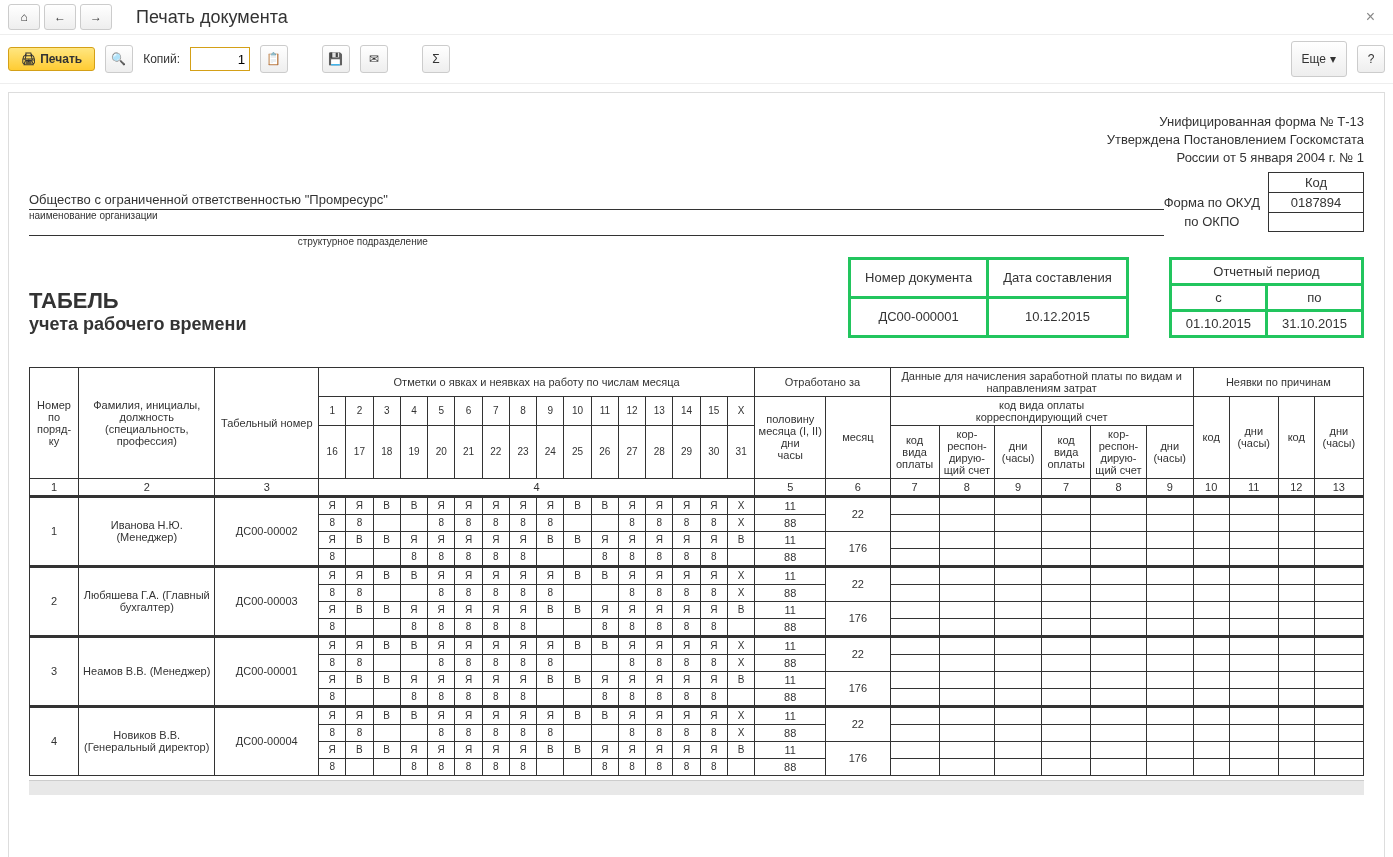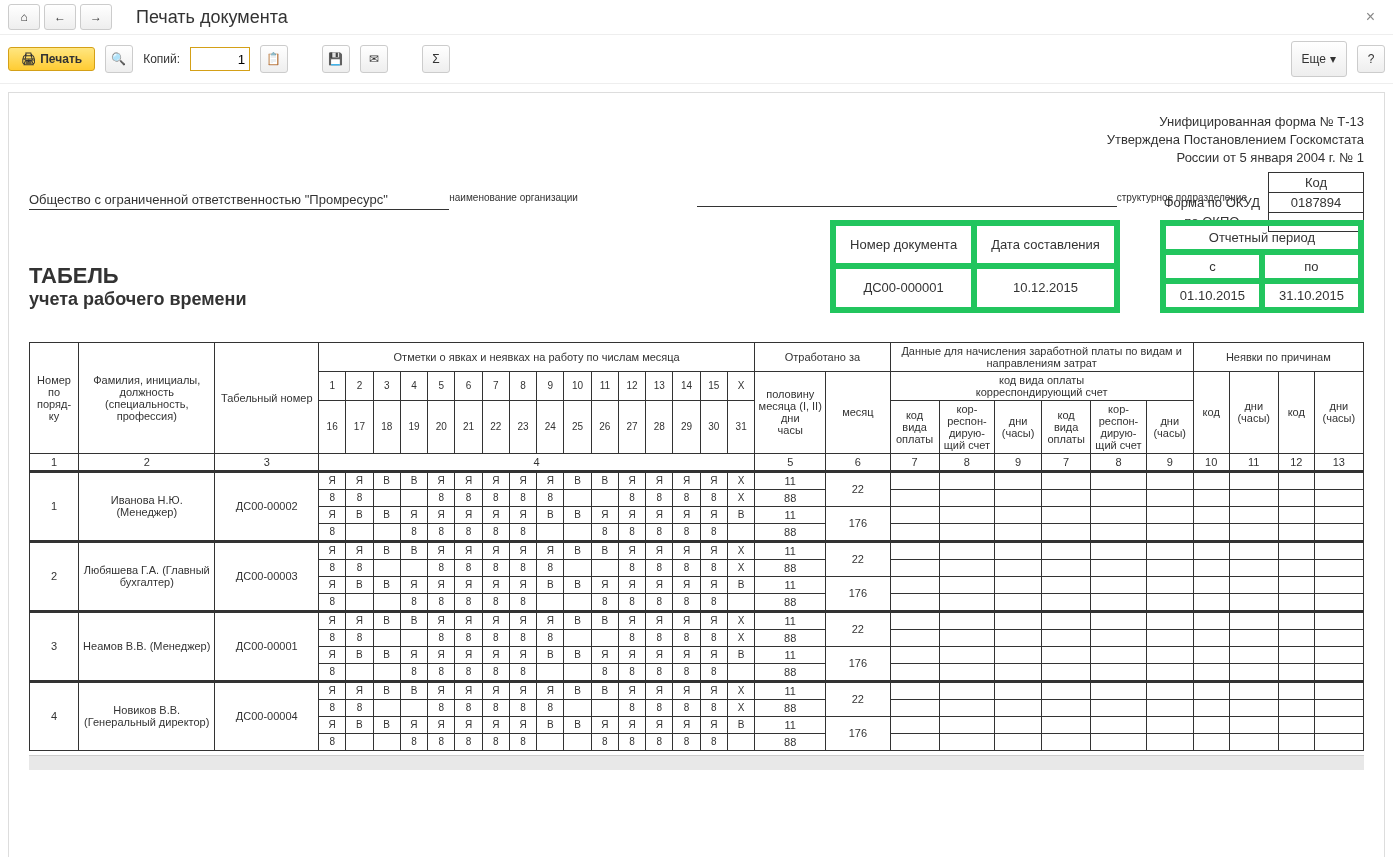--- a/index.html
+++ b/index.html
@@ -13,28 +13,28 @@
 .copies-input{width:50px;height:22px;border:1px solid #d4a017;text-align:right;padding:0 4px}
 .btn-more{border:1px solid #ccc;border-radius:3px;padding:10px 10px;background:linear-gradient(#fff,#eee);display:flex;align-items:center;gap:4px;cursor:pointer}
 .btn-help{width:26px;height:26px;border:1px solid #ccc;border-radius:3px;background:linear-gradient(#fff,#eee);display:flex;align-items:center;justify-content:center;cursor:pointer}
 .spacer{flex:1}
 .doc-area{margin:8px;border:1px solid #ddd;padding:20px;overflow:auto;height:760px}
 .doc-header{text-align:right;font-size:13px;line-height:1.4;margin-bottom:4px}
 .codes{display:flex;justify-content:flex-end;margin-top:4px}
 .codes-table{border-collapse:collapse;font-size:13px}
 .codes-table td{border:1px solid #333;padding:2px 12px;text-align:center}
 .codes-label{border:none!important;text-align:left;padding-right:8px!important}
-.org-line{display:flex;align-items:stretch;margin:4px 0}
+.org-line{display:flex;flex-direction:column;align-items:stretch;margin:4px 0}
 .org-name{border-bottom:1px solid #333;font-size:13px;padding-bottom:2px;width:85%}
 .org-caption{font-size:10px;text-align:left;width:50%}
 .sub-line{border-bottom:1px solid #333;height:14px;width:85%}
-.sub-caption{font-size:10px;text-align:left;width:50%}
+.sub-caption{font-size:10px;text-align:center;width:50%}
 .meta-row{display:flex;justify-content:flex-end;gap:40px;margin-top:10px}
 .meta-table{border-collapse:collapse;font-size:13px}
-.meta-table td,.meta-table th{border:6px solid #22c55e;padding:4px 14px;text-align:center;font-weight:normal}
+.meta-table td,.meta-table th{border:3px solid #22c55e;padding:4px 14px;text-align:center;font-weight:normal}
 .doc-title-wrap{text-align:left;margin-top:-50px;margin-bottom:32px}
 .doc-title{font-size:22px;font-weight:bold}
 .doc-subtitle{font-size:18px;font-weight:bold}
 .big-table{border-collapse:collapse;font-size:11px;width:100%;margin-top:10px}
 .big-table td,.big-table th{border:1px solid #333;padding:2px 3px;text-align:center;font-weight:normal}
 .thick-top{border-top:3px solid #333!important}
 .daycell{width:18px;font-size:10px}
 .scrollbar{height:14px;background:#e8e8e8;border-top:1px solid #ccc;margin-top:4px}
 </style>
 </head>

